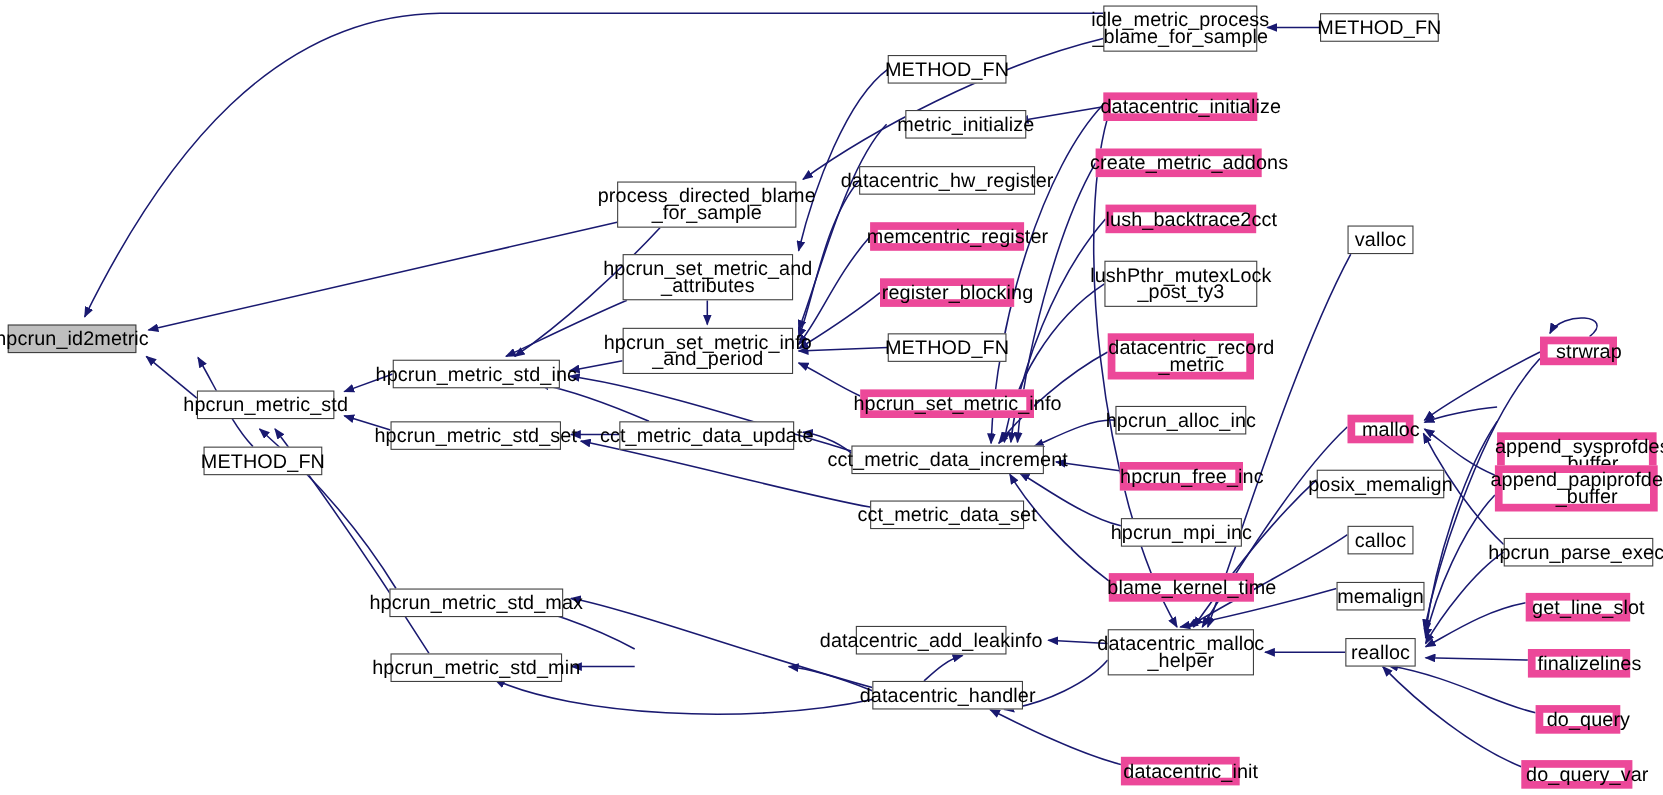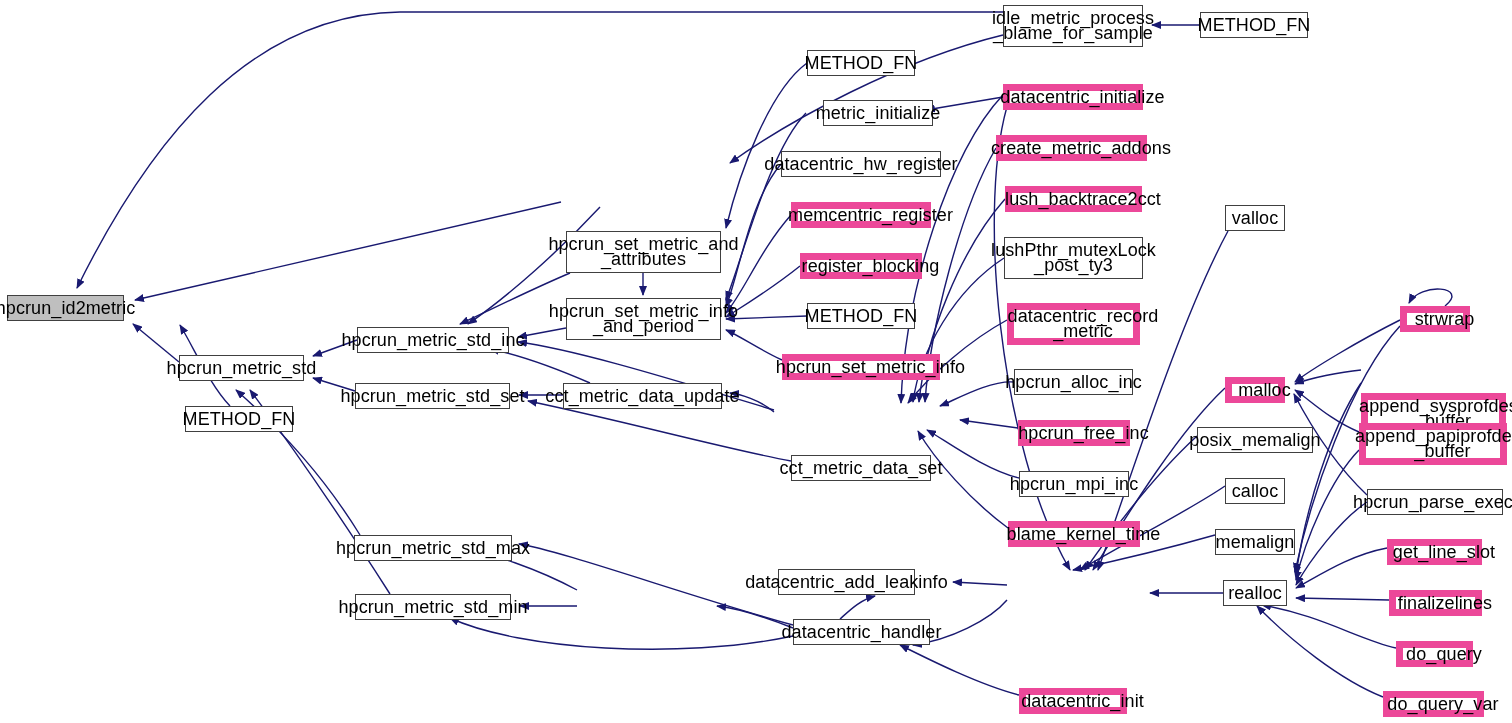--- a/index.html
+++ b/index.html
@@ -175,50 +175,55 @@
     </g>
   </svg>
 
   <div class="node hl" style="left:7px;top:295px;width:117px;height:26px;">hpcrun_id2metric</div>
   <div class="node" style="left:179px;top:355px;width:125px;height:26px;">hpcrun_metric_std</div>
   <div class="node" style="left:185px;top:406px;width:108px;height:26px;">METHOD_FN</div>
   <div class="node" style="left:357px;top:327px;width:152px;height:26px;">hpcrun_metric_std_inc</div>
   <div class="node" style="left:355px;top:383px;width:155px;height:26px;">hpcrun_metric_std_set</div>
   <div class="node" style="left:354px;top:535px;width:158px;height:26px;">hpcrun_metric_std_max</div>
   <div class="node" style="left:355px;top:594px;width:156px;height:26px;">hpcrun_metric_std_min</div>
+  <div class="node" style="left:561px;top:165px;width:163px;height:42px;">process_directed_blame
+_for_sample</div>
   <div class="node" style="left:566px;top:231px;width:155px;height:42px;">hpcrun_set_metric_and
 _attributes</div>
   <div class="node" style="left:566px;top:298px;width:155px;height:42px;">hpcrun_set_metric_info
 _and_period</div>
   <div class="node" style="left:563px;top:383px;width:159px;height:26px;">cct_metric_data_update</div>
   <div class="node" style="left:807px;top:50px;width:108px;height:26px;">METHOD_FN</div>
   <div class="node" style="left:806px;top:100px;width:110px;height:26px;margin-left:17px;">metric_initialize</div>
   <div class="node" style="left:781px;top:151px;width:160px;height:26px;">datacentric_hw_register</div>
   <div class="node red" style="left:791px;top:202px;width:140px;height:26px;">memcentric_register</div>
   <div class="node red" style="left:800px;top:253px;width:122px;height:26px;">register_blocking</div>
   <div class="node" style="left:807px;top:303px;width:108px;height:26px;">METHOD_FN</div>
   <div class="node red" style="left:782px;top:354px;width:158px;height:26px;">hpcrun_set_metric_info</div>
+  <div class="node" style="left:774px;top:405px;width:175px;height:26px;">cct_metric_data_increment</div>
   <div class="node" style="left:791px;top:455px;width:140px;height:26px;">cct_metric_data_set</div>
   <div class="node" style="left:778px;top:569px;width:137px;height:26px;">datacentric_add_leakinfo</div>
   <div class="node" style="left:793px;top:619px;width:137px;height:26px;">datacentric_handler</div>
   <div class="node red" style="left:1019px;top:688px;width:108px;height:26px;">datacentric_init</div>
   <div class="node" style="left:1003px;top:5px;width:140px;height:42px;">idle_metric_process
 _blame_for_sample</div>
   <div class="node" style="left:1200px;top:12px;width:108px;height:26px;">METHOD_FN</div>
   <div class="node red" style="left:1003px;top:84px;width:140px;height:26px;">datacentric_initialize</div>
   <div class="node red" style="left:996px;top:135px;width:151px;height:26px;">create_metric_addons</div>
   <div class="node red" style="left:1005px;top:186px;width:137px;height:26px;">lush_backtrace2cct</div>
   <div class="node" style="left:1004px;top:237px;width:139px;height:42px;">lushPthr_mutexLock
 _post_ty3</div>
   <div class="node red" style="left:1007px;top:303px;width:133px;height:42px;">datacentric_record
 _metric</div>
   <div class="node" style="left:1014px;top:369px;width:119px;height:26px;">hpcrun_alloc_inc</div>
   <div class="node red" style="left:1018px;top:420px;width:112px;height:26px;">hpcrun_free_inc</div>
   <div class="node" style="left:1019px;top:471px;width:110px;height:26px;">hpcrun_mpi_inc</div>
   <div class="node red" style="left:1008px;top:521px;width:132px;height:26px;">blame_kernel_time</div>
+  <div class="node" style="left:1007px;top:572px;width:133px;height:42px;">datacentric_malloc
+_helper</div>
   <div class="node" style="left:1225px;top:205px;width:60px;height:26px;">valloc</div>
   <div class="node red" style="left:1225px;top:377px;width:60px;height:26px;">malloc</div>
   <div class="node" style="left:1197px;top:427px;width:116px;height:26px;">posix_memalign</div>
   <div class="node" style="left:1225px;top:478px;width:60px;height:26px;">calloc</div>
   <div class="node" style="left:1215px;top:529px;width:80px;height:26px;">memalign</div>
   <div class="node" style="left:1223px;top:580px;width:64px;height:26px;">realloc</div>
   <div class="node red" style="left:1400px;top:306px;width:70px;height:26px;">strwrap</div>
   <div class="node red" style="left:1361px;top:357px;width:145px;height:42px;margin-top:36px;">append_sysprofdesc
 _buffer</div>
   <div class="node red" style="left:1359px;top:423px;width:148px;height:42px;">append_papiprofdesc

